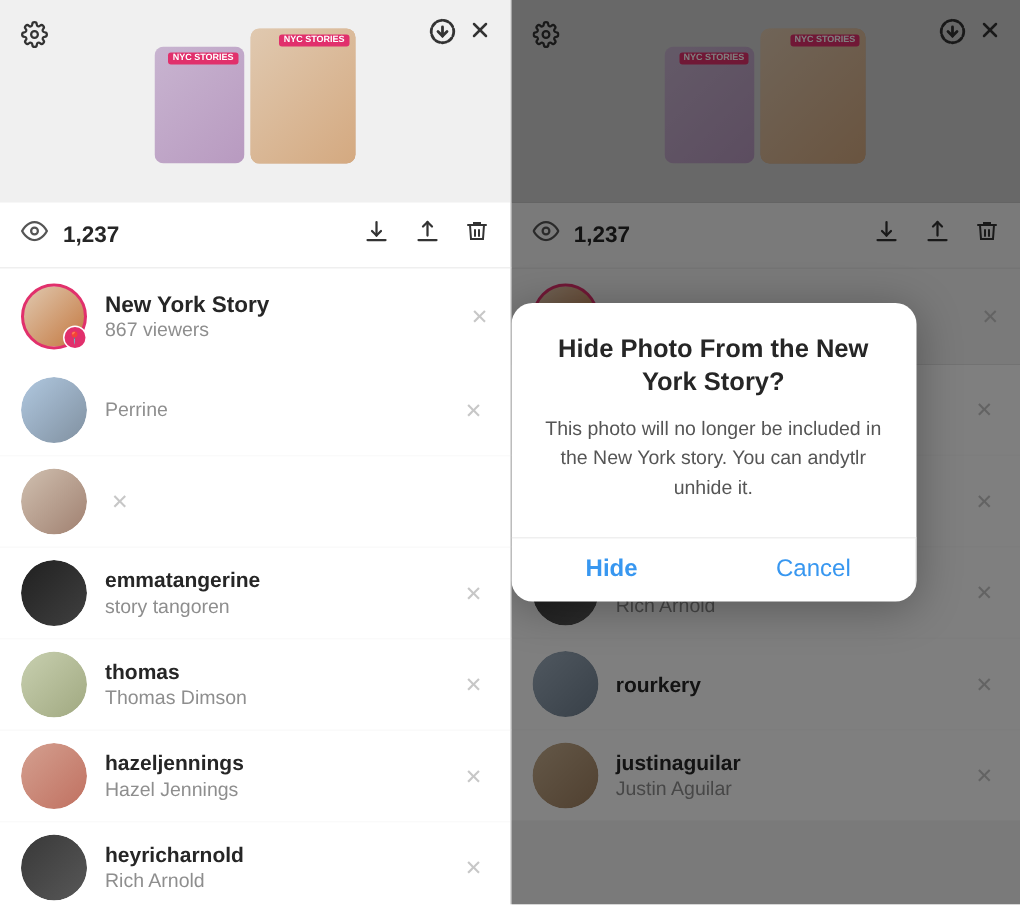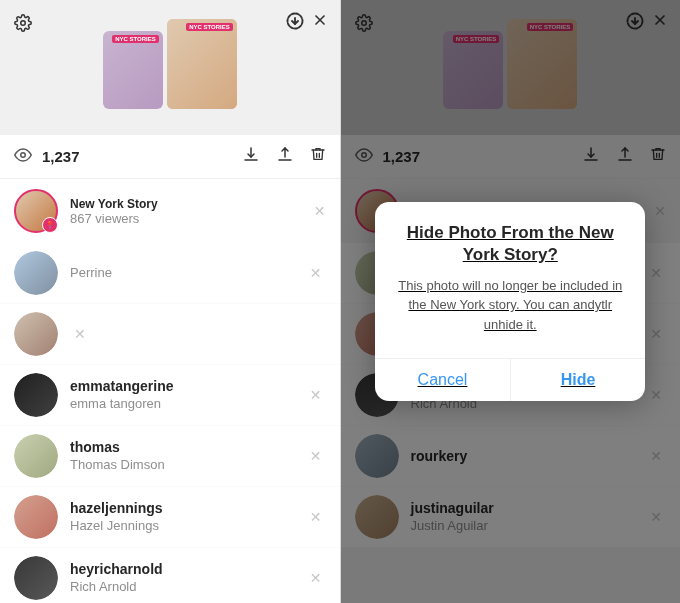--- a/index.html
+++ b/index.html
@@ -212,21 +212,21 @@
       margin-right: 12px;
       flex-shrink: 0;
       position: relative;
     }
 
     .story-item-info {
       flex: 1;
     }
 
     .story-item-name {
-      font-size: 12px;
+      font-size: 15px;
       font-weight: 600;
       color: #262626;
     }
 
     .story-item-viewers {
       font-size: 13px;
       color: #8e8e8e;
     }
 
     .story-item-close {
@@ -259,23 +259,22 @@
     
     .dialog-overlay {
       position: absolute;
       top: 0;
       left: 0;
       right: 0;
       bottom: 0;
       background: rgba(0,0,0,0.5);
       display: flex;
       align-items: center;
-      justify-content: center;
+      justify-content: flex-start;
       z-index: 100;
-      text-decoration: underline;
     }
 
     .dialog {
       background: #fff;
       border-radius: 14px;
       width: 270px;
       overflow: hidden;
       box-shadow: 0 4px 30px rgba(0,0,0,0.3);
     }
 
@@ -458,21 +457,21 @@
         <div style="width:44px;height:44px;border-radius:50%;background:linear-gradient(135deg,#d0c0b0,#a08070);"></div>
       </div>
       <span class="viewer-close">✕</span>
     </div>
     <div class="viewer-item">
       <div class="viewer-avatar">
         <div style="width:44px;height:44px;border-radius:50%;background:linear-gradient(135deg,#202020,#404040);"></div>
       </div>
       <div class="viewer-info">
         <div class="viewer-username">emmatangerine</div>
-        <div class="viewer-realname">emma tangoren</div>
+        <div class="viewer-realname">story tangoren</div>
       </div>
       <span class="viewer-close">✕</span>
     </div>
     <div class="viewer-item">
       <div class="viewer-avatar">
         <div style="width:44px;height:44px;border-radius:50%;background:linear-gradient(135deg,#c8d0b0,#a0a880);"></div>
       </div>
       <div class="viewer-info">
         <div class="viewer-username">thomas</div>
         <div class="viewer-realname">Thomas Dimson</div>
@@ -639,19 +638,19 @@
       </div>
     </div>
 
     <div class="dialog-overlay">
       <div class="dialog">
         <div class="dialog-content">
           <div class="dialog-title">Hide Photo From the New York Story?</div>
           <div class="dialog-message">This photo will no longer be included in the New York story. You can andytlr unhide it.</div>
         </div>
         <div class="dialog-actions">
+          <button class="dialog-btn dialog-btn-hide">Hide</button>
           <button class="dialog-btn dialog-btn-cancel">Cancel</button>
-          <button class="dialog-btn dialog-btn-hide">Hide</button>
         </div>
       </div>
     </div>
   </div>
 </div>
 
 </body></html>

